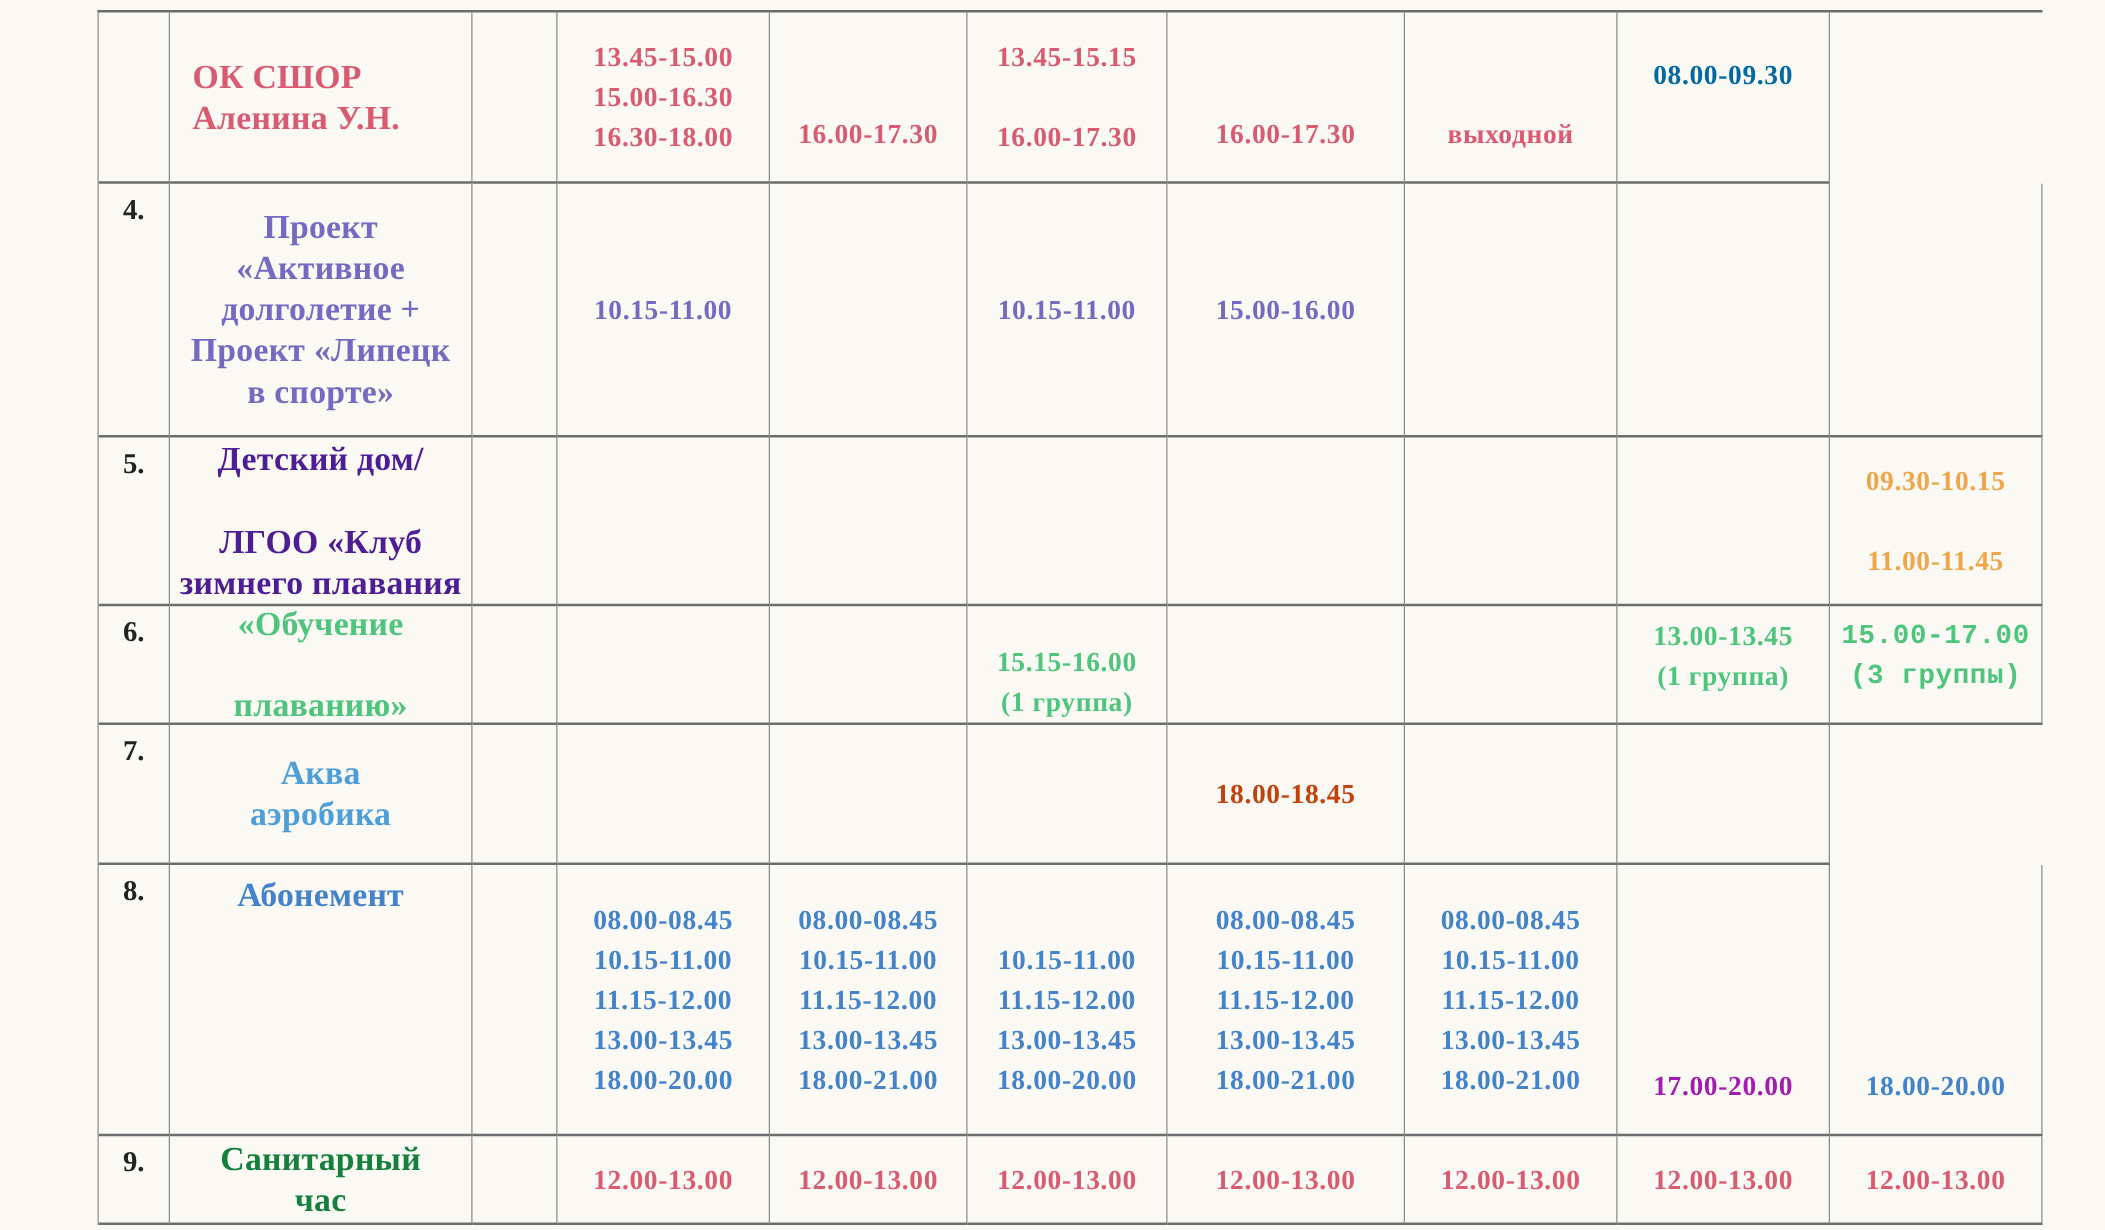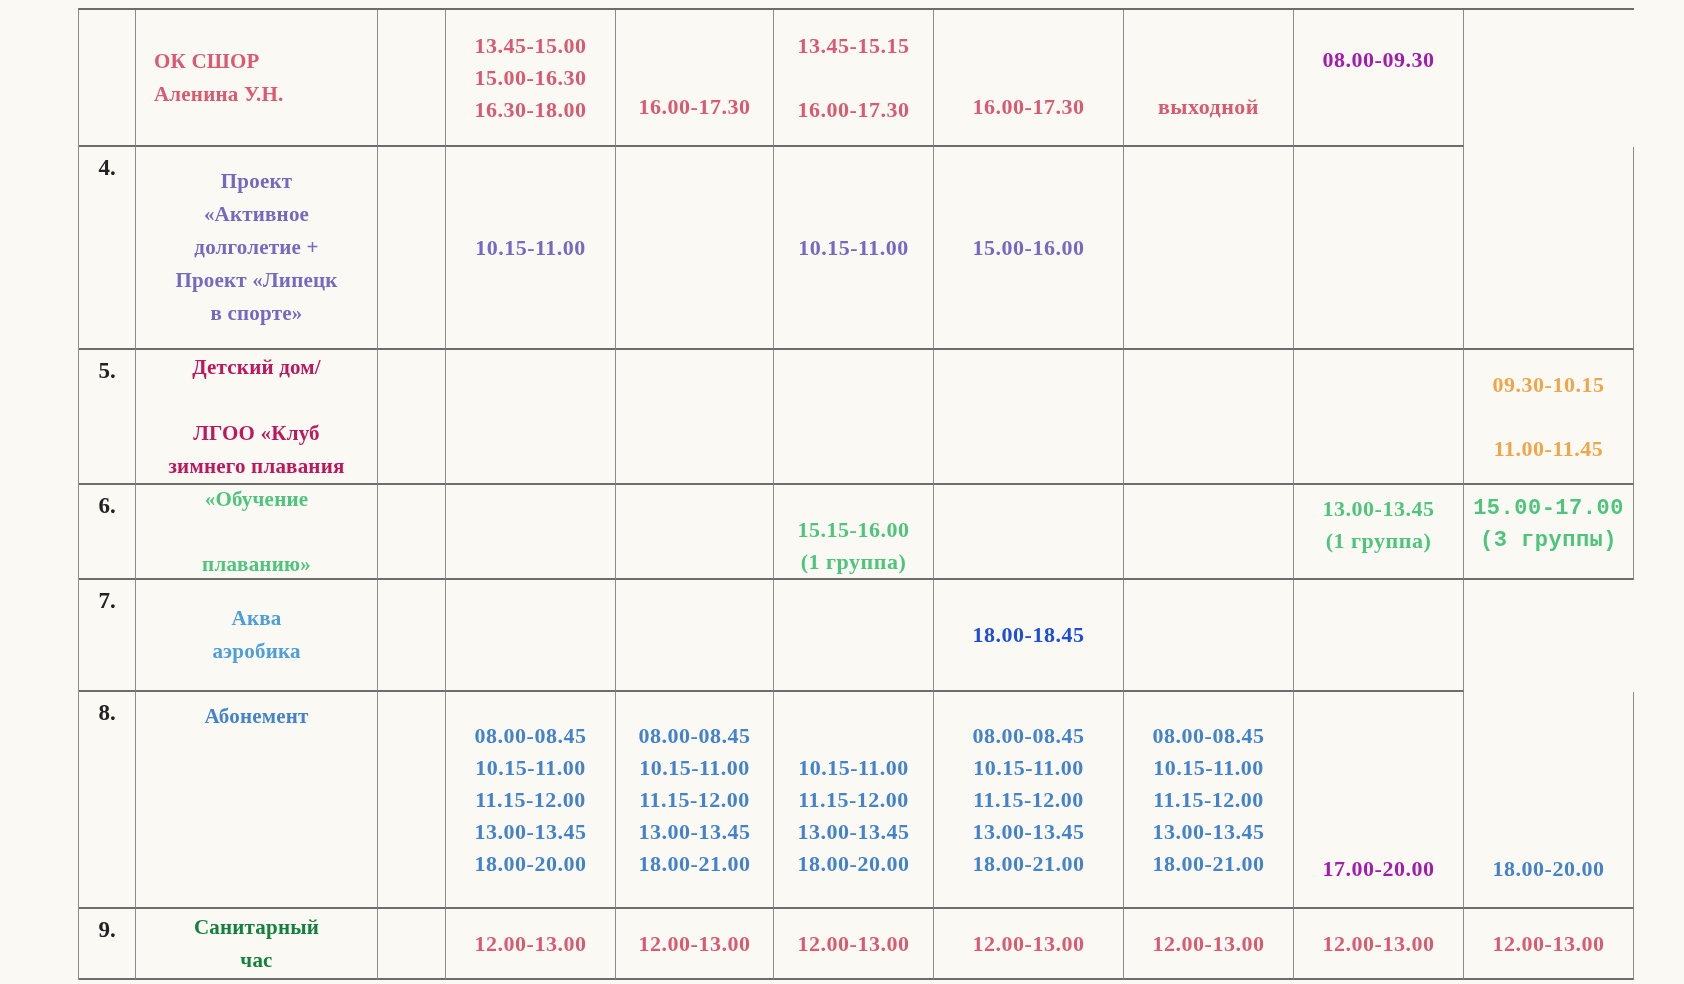--- a/index.html
+++ b/index.html
@@ -26,21 +26,21 @@
   }
   .v-mid{justify-content:center;}
   .v-top{justify-content:flex-start;padding-top:34px;}
   .v-top-sm{justify-content:flex-start;padding-top:8px;}
   .v-bot{justify-content:flex-end;padding-bottom:22px;}
   .h-left{align-items:flex-start;padding-left:18px;}
   .ln{
     font-weight:bold;font-size:22px;line-height:32px;min-height:32px;
     letter-spacing:.5px;white-space:nowrap;text-align:center;
   }
-  .name-cell .ln{font-size:21px;line-height:33px;min-height:33px;letter-spacing:.2px;}
+  .name-cell .ln{font-size:27px;line-height:33px;min-height:33px;letter-spacing:.2px;}
   .num-cell{padding-top:8px;justify-content:flex-start;}
   .num-text{font-size:23px;font-weight:bold;line-height:26px;}
 </style>
 </head>
 <body>
 
 <div>
   <div class="table">
       <div class="row" style="height: 137px;">
         <div class="cell num-cell" style="width: 57px;"></div>
@@ -61,21 +61,21 @@
           <div class="ln">13.45-15.15</div>
           <div class="ln"></div>
           <div class="ln">16.00-17.30</div>
         </div>
         <div class="cell v-bot" style="width: 190px; color: rgb(216, 91, 114);">
           <div class="ln">16.00-17.30</div>
         </div>
         <div class="cell v-bot" style="width: 170px; color: rgb(216, 91, 114);">
           <div class="ln">выходной</div>
         </div>
-        <div class="cell v-top" style="width: 170px; color: #a21caf;">
+        <div class="cell v-top" style="width: 170px; color: #0369a1;">
           <div class="ln">08.00-09.30</div>
         </div>
       </div>
       <div class="row" style="height: 203px;">
         <div class="cell num-cell" style="width: 57px;">
           <div class="num-text" style="color: rgb(34, 34, 34);">4.</div>
         </div>
         <div class="cell name-cell v-mid" style="width: 242px; color: rgb(117, 105, 193);">
           <div class="ln">Проект</div>
           <div class="ln">«Активное</div>
@@ -95,21 +95,21 @@
           <div class="ln">15.00-16.00</div>
         </div>
         <div class="cell v-mid" style="width: 170px; color: rgb(117, 105, 193);"></div>
         <div class="cell v-mid" style="width: 170px; color: rgb(117, 105, 193);"></div>
         <div class="cell v-mid" style="width: 170px; color: rgb(117, 105, 193);"></div>
       </div>
       <div class="row" style="height: 135px;">
         <div class="cell num-cell" style="width: 57px;">
           <div class="num-text" style="color: rgb(34, 34, 34);">5.</div>
         </div>
-        <div class="cell name-cell v-mid" style="width: 242px; color: #be185d; align-items: center;">
+        <div class="cell name-cell v-mid" style="width: 242px; color: #4c1d95; align-items: center;">
           <div class="ln">Детский дом/</div>
           <div class="ln"></div>
           <div class="ln">ЛГОО «Клуб</div>
           <div class="ln">зимнего плавания</div>
         </div>
         <div class="cell v-mid" style="width: 68px;"></div>
         <div class="cell v-mid" style="width: 170px; color: rgb(239, 166, 75);"></div>
         <div class="cell v-mid" style="width: 158px; color: rgb(239, 166, 75);"></div>
         <div class="cell v-mid" style="width: 160px; color: rgb(239, 166, 75);"></div>
         <div class="cell v-mid" style="width: 190px; color: rgb(239, 166, 75);"></div>
@@ -152,21 +152,21 @@
           <div class="num-text" style="color: rgb(34, 34, 34);">7.</div>
         </div>
         <div class="cell name-cell v-mid" style="width: 242px; color: rgb(78, 158, 218);">
           <div class="ln">Аква</div>
           <div class="ln">аэробика</div>
         </div>
         <div class="cell v-mid" style="width: 68px;"></div>
         <div class="cell v-mid" style="width: 170px; color: rgb(78, 158, 218);"></div>
         <div class="cell v-mid" style="width: 158px; color: rgb(78, 158, 218);"></div>
         <div class="cell v-mid" style="width: 160px; color: rgb(78, 158, 218);"></div>
-        <div class="cell v-mid" style="width: 190px; color: #1d4ed8;">
+        <div class="cell v-mid" style="width: 190px; color: #c2410c;">
           <div class="ln">18.00-18.45</div>
         </div>
         <div class="cell v-mid" style="width: 170px; color: rgb(78, 158, 218);"></div>
         <div class="cell v-mid" style="width: 170px; color: rgb(78, 158, 218);"></div>
       </div>
       <div class="row" style="height: 217px;">
         <div class="cell num-cell" style="width: 57px;">
           <div class="num-text" style="color: rgb(34, 34, 34);">8.</div>
         </div>
         <div class="cell name-cell v-top-sm" style="width: 242px; color: rgb(68, 131, 202);">

